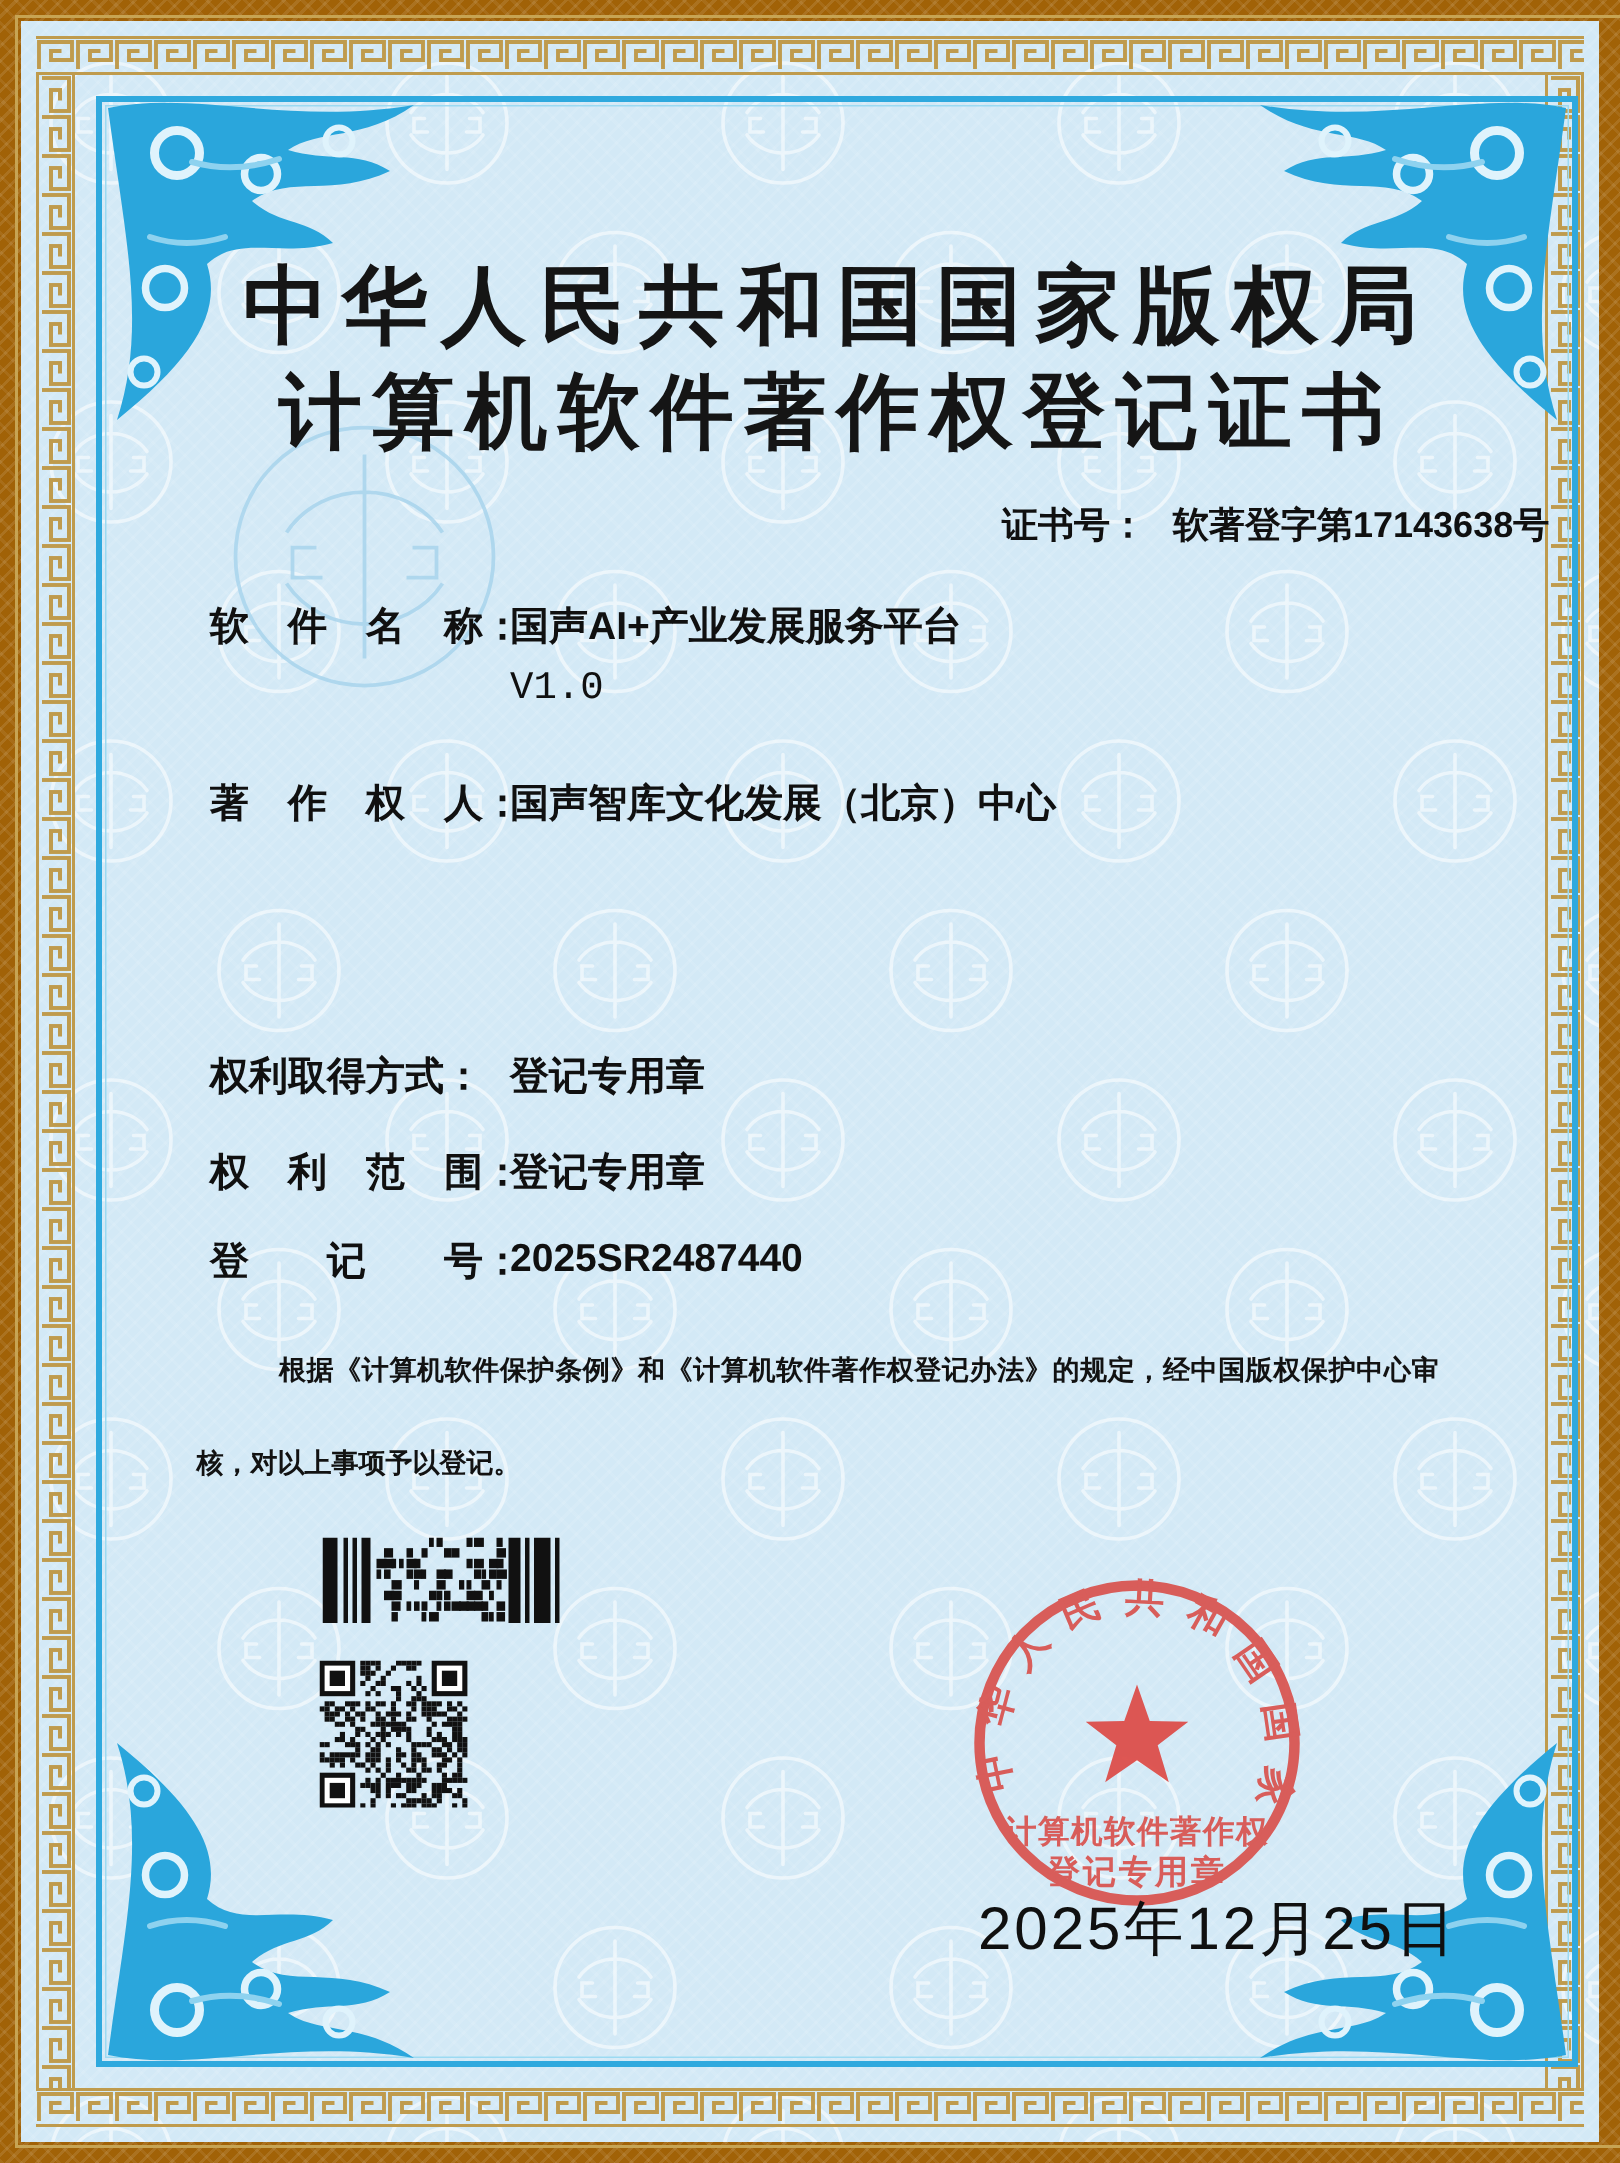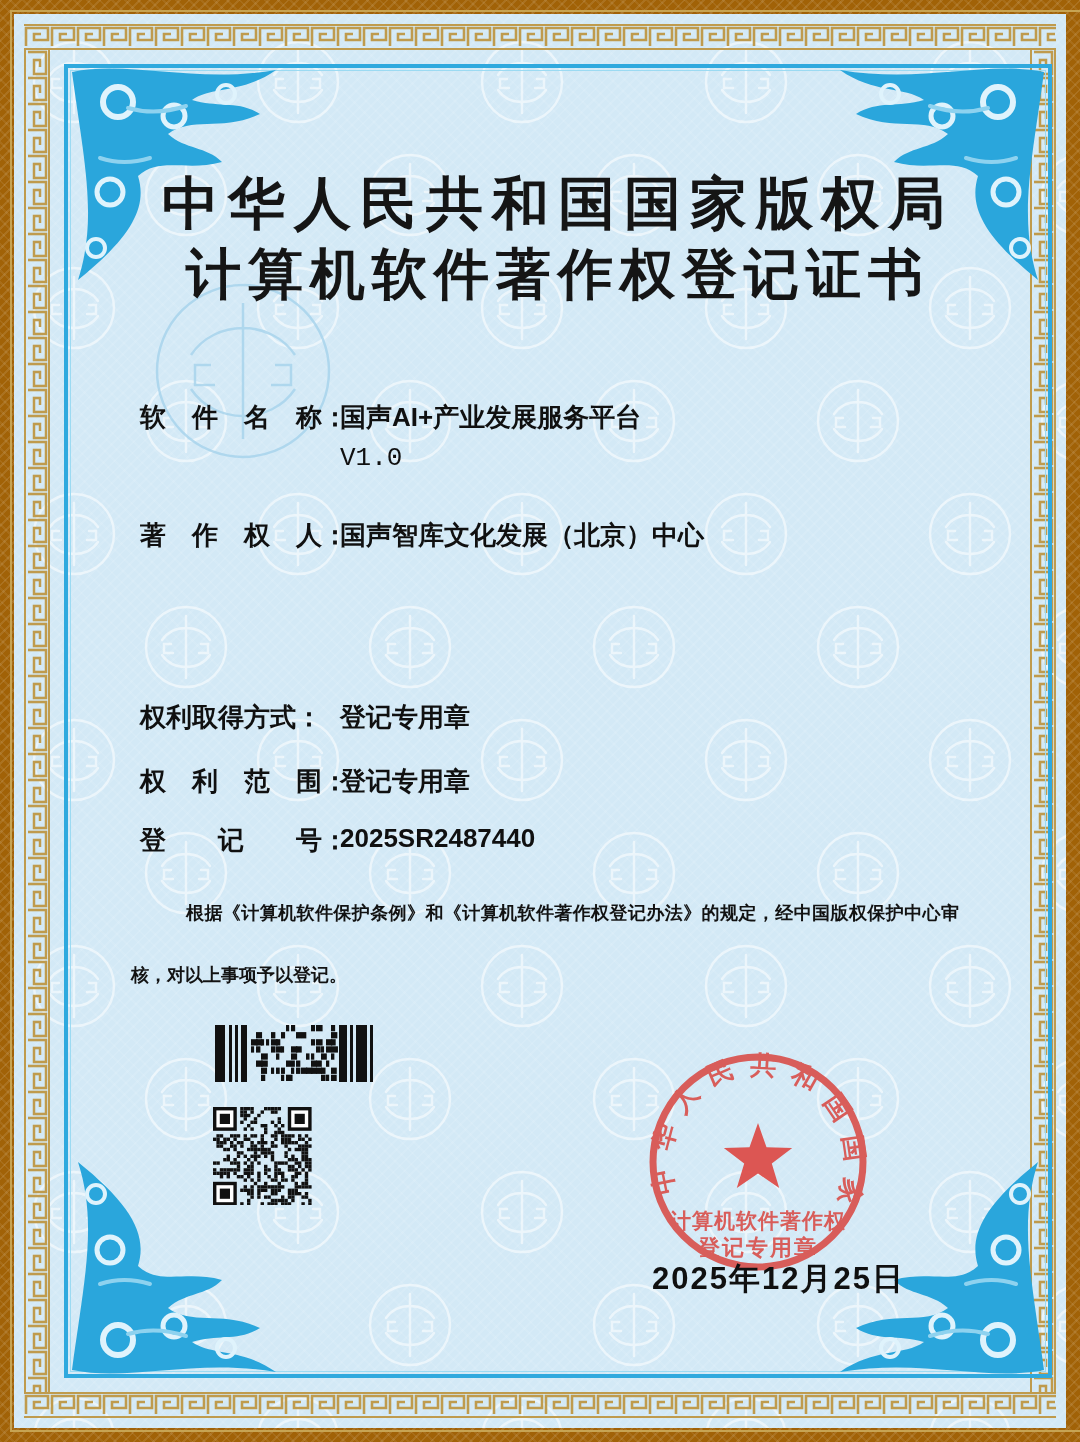--- a/index.html
+++ b/index.html
@@ -37,21 +37,21 @@
   .row-acq{left:140px;top:700px;}
   .row-scope{left:140px;top:764px;}
   .row-reg{left:140px;top:823px;}
 
   .para{position:absolute;left:131px;top:882px;width:828px;font-size:18px;font-weight:700;
         line-height:62px;text-align:justify;text-indent:55px;color:#121212;}
 
   .bc{position:absolute;left:215px;top:1025px;}
   .qr{position:absolute;left:213px;top:1107px;}
   .sealwrap{position:absolute;left:642px;top:1048px;width:232px;height:232px;opacity:.93;}
-  .datefld{position:absolute;left:652px;top:1258px;font-size:31px;font-weight:700;letter-spacing:2px;}
+  .datefld{position:absolute;left:652px;top:1258px;font-size:40px;font-weight:400;letter-spacing:2px;}
   .bigmark{position:absolute;left:148px;top:276px;}
 </style>
 </head>
 <body>
 
 <div class="page">
 
   <svg width="1080" height="1442" style="position:absolute;left:0;top:0;" xmlns="http://www.w3.org/2000/svg">
     <defs>
       <g id="cpmark" fill="none" stroke="rgba(255,255,255,0.55)" stroke-width="2.4" stroke-linecap="round">
@@ -149,20 +149,23 @@
       <circle cx="160" cy="28" r="9" fill="none" stroke="#dff3fc" stroke-width="4"></circle>
       <circle cx="44" cy="126" r="13" fill="none" stroke="#dff3fc" stroke-width="5"></circle>
       <circle cx="30" cy="182" r="9" fill="none" stroke="#dff3fc" stroke-width="4"></circle>
       <path d="M120,40 q-30,10 -58,2 M84,92 q-26,8 -50,0" fill="none" stroke="#8ed2ef" stroke-width="4" stroke-linecap="round"></path>
     </g>
   </svg>
 
   <div class="title1">中华人民共和国国家版权局</div>
   <div class="title2">计算机软件著作权登记证书</div>
 
+  <div class="certno">
+    <span>证书号：</span><span class="v">软著登字第17143638号</span>
+  </div>
 
   <div class="frow row-name">
     <span class="lab">软　件　名　称：</span>
     <span class="val">国声AI+产业发展服务平台</span>
     <span class="val2">V1.0</span>
   </div>
   <div class="frow row-holder">
     <span class="lab">著　作　权　人：</span>
     <span class="val">国声智库文化发展（北京）中心</span>
   </div>

